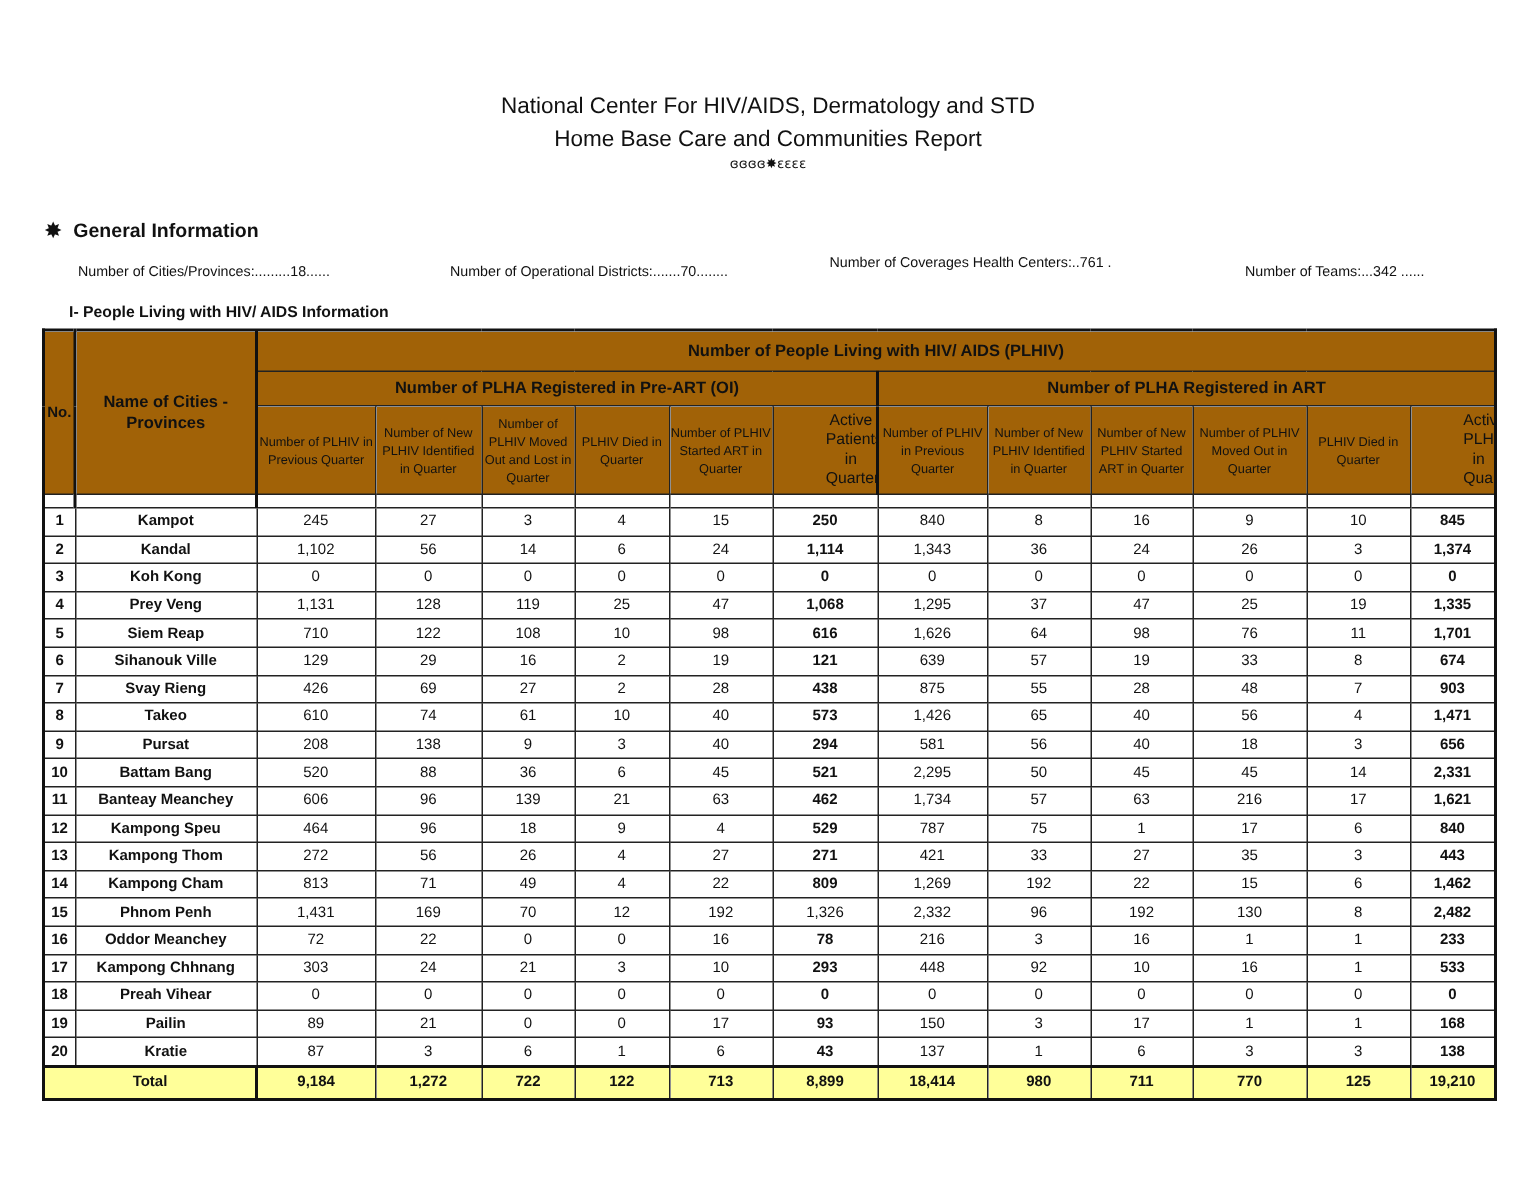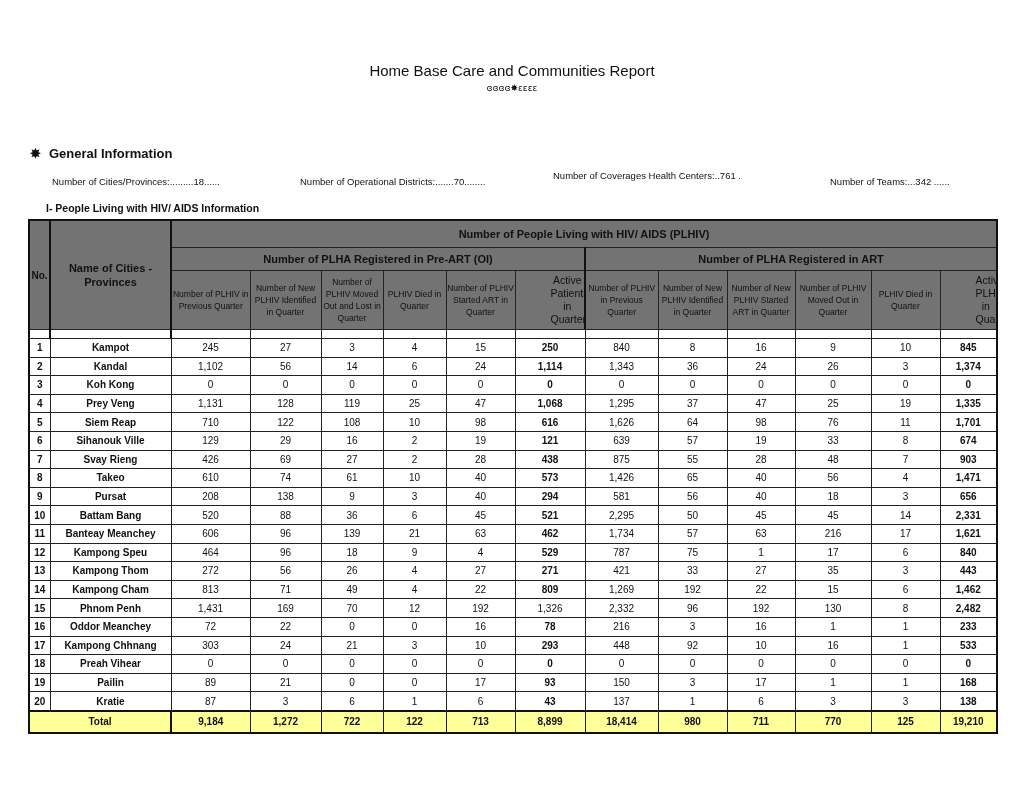--- a/index.html
+++ b/index.html
@@ -16,39 +16,40 @@
   .section-plhiv { position: absolute; top: 202px; left: 46px; font-size: 10.5px; font-weight: bold; }
 
   table.report {
     position: absolute; top: 219px; left: 28px; width: 968px;
     border-collapse: collapse; table-layout: fixed;
     border: 2px solid #111;
   }
   table.report th, table.report td {
     border: 1px solid #222; padding: 0; text-align: center; overflow: hidden;
   }
-  .hdr { background: #737373; margin-left: 31px; }
+  .hdr { background: #a16207; margin-left: 31px; }
   th.h-top { height: 26px; font-size: 11px; font-weight: bold; }
   th.h-sub { height: 22px; font-size: 11px; font-weight: bold; }
   th.h-col { height: 58px; font-size: 8.5px; font-weight: normal; line-height: 12px; }
   th.h-col.bold { font-size: 10.5px; font-weight: normal; line-height: 13px; padding-left: 35px; }
   th.h-no { font-size: 10px; font-weight: bold; }
   th.h-name { font-size: 11px; font-weight: bold; line-height: 14px; }
   tr.spacer td { height: 8px; border-left: 1px solid #222; border-right: 1px solid #222; border-top: none; border-bottom: none; }
   tr.data td { height: 17.6px; font-size: 10px; }
   td.no { text-align: right; padding-right: 2px; font-size: 9px; font-weight: bold; border-right: 2px solid #111; }
   td.name { text-align: left; padding-left: 2px; font-weight: bold; font-size: 10px; border-right: 2px solid #111; }
   td.bold { font-weight: bold; }
   td.sep { border-left: 2px solid #111; }
   tr.total td { background: #ffff99; font-weight: bold; font-size: 10px; height: 20px; border-top: 2px solid #111; }
 </style>
 </head>
 <body>
 
 <div class="title-block">
+  <div class="title-line">National Center For HIV/AIDS, Dermatology and STD</div>
   <div class="title-line">Home Base Care and Communities Report</div>
   <div class="ornament">ɞɞɞɞ✸ɛɛɛɛ</div>
 </div>
 
 <div class="section-gen">
   <span class="bullet">✸</span><span>General Information</span>
 </div>
 
 <div class="info" style="top:176px; left:52px;">Number of Cities/Provinces:.........18......</div>
 <div class="info" style="top:176px; left:300px;">Number of Operational Districts:.......70........</div>

